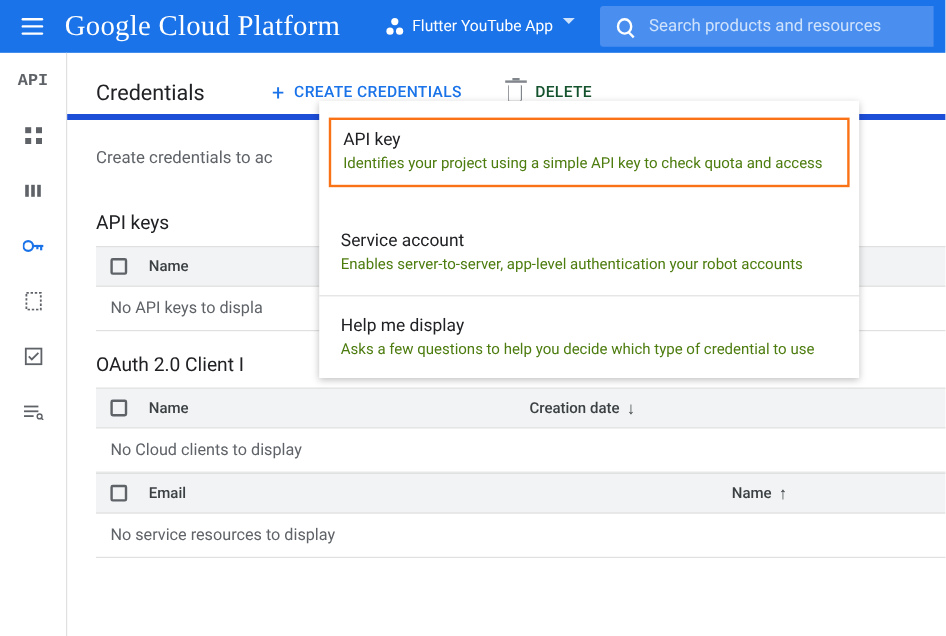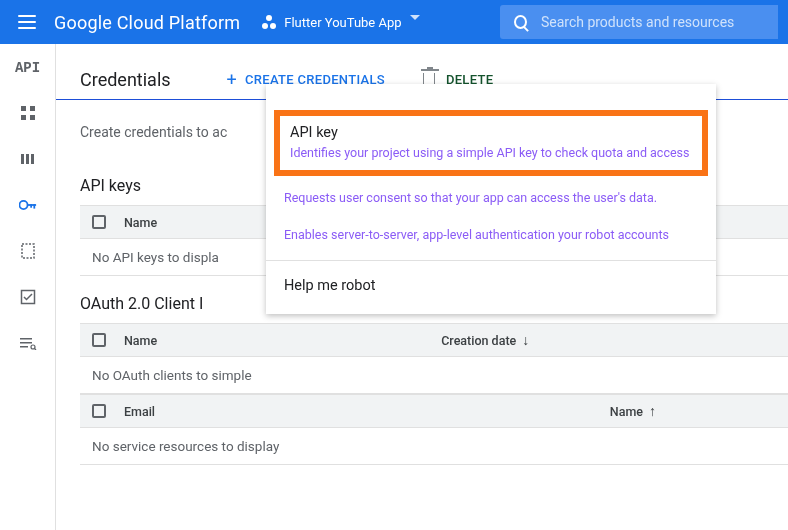--- a/index.html
+++ b/index.html
@@ -1,60 +1,60 @@
 <!DOCTYPE html>
 <html><head>
   <meta charset="utf-8">
   <style>
     * { box-sizing: border-box; margin: 0; padding: 0; font-family: Roboto, 'Google Sans', Arial, sans-serif; }
     body { width: 788px; height: 530px; overflow: hidden; background: #fff; }
     .topbar { display: flex; align-items: center; height: 44px; background: #1a73e8; color: #fff; padding: 0 10px; }
     .hamburger { width: 18px; height: 14px; display:flex; flex-direction:column; justify-content:space-between; cursor:pointer; margin:0 18px 0 8px;}
     .hamburger span { height:2px; background:#fff; border-radius:1px;}
-    .brand { font-size: 18px; font-weight: 400; letter-spacing: 0.2px; margin-right: 16px;}
+    .brand { font-size: 24px; font-weight: 400; letter-spacing: 0.2px; margin-right: 32px; font-family: Liberation Serif, serif;}
     .project-picker { display:flex; align-items:flex-start; gap:8px; font-size:13px; cursor:pointer; padding:4px 6px; }
     .proj-icon { width:14px; height:14px; position:relative; }
     .proj-icon::before { content:""; position:absolute; width:6px; height:6px; background:#fff; border-radius:50%; top:0; left:4px;}
     .proj-icon::after { content:""; position:absolute; width:6px; height:6px; background:#fff; border-radius:50%; bottom:0; left:0; box-shadow: 8px 0 0 #fff;}
     .caret-down { width:0; height:0; border-left:5px solid transparent; border-right:5px solid transparent; border-top:5px solid #cfe2fb; }
     .search { margin-left:auto; display:flex; align-items:center; background:#4a8ff0; border-radius:3px 0 0 3px; height:34px; padding:1px 14px; width:278px;}
     .search-icon { width:14px; height:14px; border:2px solid #fff; border-radius:50%; position:relative;}
     .search-icon::after { content:""; position:absolute; width:2px; height:6px; background:#fff; transform:rotate(-45deg); bottom:-5px; right:-2px;}
     .search input { background:transparent; border:none; outline:none; color:#fff; font-size:14px; margin-left:14px; width:100%;}
     .search input::placeholder { color:#cfe2fb; }
     .body { display:flex; height:calc(530px - 44px);}
     .leftrail { width:56px; border-right:1px solid #e0e0e0; display:flex; flex-direction:column; align-items:center; gap:28px; padding-top:16px;}
     .api-label { font-family: 'Courier New', monospace; font-weight:bold; font-size:14px; color:#5f6368;}
     .rail-icon { width:18px; height:18px; display:flex; align-items:center; justify-content:center; color:#5f6368; cursor:pointer;}
     .rail-icon.active { color:#1a73e8;}
     .content { flex:1; padding:16px 0 0 24px; position:relative;}
-    .page-header { display:flex; align-items:center; gap:38px; height:40px; border-bottom:1px solid #1d4ed8; margin-left:-24px; padding-left:24px;}
+    .page-header { display:flex; align-items:center; gap:38px; height:40px; border-bottom:5px solid #1d4ed8; margin-left:-24px; padding-left:24px;}
     .page-title { font-size:18px; font-weight:400; color:#202124;}
     .create-btn { display:flex; align-items:center; gap:8px; color:#1a73e8; font-size:13px; font-weight:500; letter-spacing:0.3px; cursor:pointer; margin-left:18px;}
     .plus { font-size:18px; font-weight:400;}
     .delete-btn { display:flex; align-items:center; gap:11px; color:#14532d; font-size:13px; font-weight:500; letter-spacing:0.3px; cursor:pointer;}
     .trash { width:12px; height:14px; border:1.5px solid #80868b; border-top:none; border-radius:0 0 2px 2px; position:relative;}
     .trash::before { content:""; position:absolute; top:-4px; left:-3px; width:18px; height:2px; background:#80868b;}
     .trash::after { content:""; position:absolute; top:-6px; left:3px; width:6px; height:2px; background:#80868b;}
     .subtext { font-size:14px; color:#5f6368; margin:24px 0 18px;}
     .section-title { font-size:16px; color:#202124; padding:18px 0 10px;}
     .table-head { display:flex; align-items:center; background:#f1f3f4; border-top:1px solid #e0e0e0; border-bottom:1px solid #e0e0e0; height:34px; padding:0 12px; font-size:12.5px; font-weight:500; color:#3c4043;}
     .checkbox { width:14px; height:14px; border:2px solid #5f6368; border-radius:2px; margin-right:18px;}
     .col-name { flex:0 0 auto;}
     .col-cd { margin-left:284px; display:flex; align-items:center; gap:6px;}
     .col-sn { margin-left:auto; margin-right:120px; display:flex; align-items:center; gap:6px;}
     .arrow-down { font-size:14px;}
     .arrow-up { font-size:14px;}
     .empty-row { font-size:13.5px; color:#5f6368; padding:10px 12px; border-bottom:1px solid #e0e0e0;}
     
     .dropdown { position:absolute; top:40px; left:210px; width:450px; background:#fff; box-shadow:0 2px 6px rgba(0,0,0,0.25); padding:8px 0 4px;}
     .dd-item { padding:10px 18px 12px; cursor:pointer;}
-    .dd-item.highlight { border:6px solid #f97316; margin:18px 8px 4px; padding:8px 10px 10px;}
+    .dd-item.highlight { border:2px solid #f97316; margin:6px 8px 4px; padding:8px 10px 10px;}
     .dd-item h4 { font-size:14.5px; font-weight:400; color:#202124; margin-bottom:4px;}
-    .dd-item p { font-size:12.5px; color:#8b5cf6;}
+    .dd-item p { font-size:12.5px; color:#4d7c0f;}
     .dd-divider { height:1px; background:#e0e0e0; margin:6px 0;}
   </style>
 </head>
 <body>
 
 <div class="topbar">
   <div class="hamburger">
       <span></span>
       <span></span>
       <span></span>
@@ -143,42 +143,43 @@
 
     <div class="section-title">OAuth 2.0 Client I</div>
     <div class="table-head">
       <div class="checkbox"></div>
       <div class="col-name">Name</div>
       <div class="col-cd">
         <span>Creation date</span>
         <span class="arrow-down">↓</span>
       </div>
     </div>
-    <div class="empty-row">No OAuth clients to simple</div>
+    <div class="empty-row">No Cloud clients to display</div>
 
     <div class="table-head">
       <div class="checkbox"></div>
       <div class="col-name">Email</div>
       <div class="col-sn">
         <span>Name</span>
         <span class="arrow-up">↑</span>
       </div>
     </div>
     <div class="empty-row">No service resources to display</div>
 
     <div class="dropdown">
       <div class="dd-item highlight">
         <h4>API key</h4>
         <p>Identifies your project using a simple API key to check quota and access</p>
       </div>
       <div class="dd-item">
-        <p>Requests user consent so that your app can access the user's data.</p>
       </div>
       <div class="dd-item">
+        <h4>Service account</h4>
         <p>Enables server-to-server, app-level authentication your robot accounts</p>
       </div>
       <div class="dd-divider"></div>
       <div class="dd-item">
-        <h4>Help me robot</h4>
+        <h4>Help me display</h4>
+        <p>Asks a few questions to help you decide which type of credential to use</p>
       </div>
     </div>
   </div>
 </div>
 
 </body></html>

